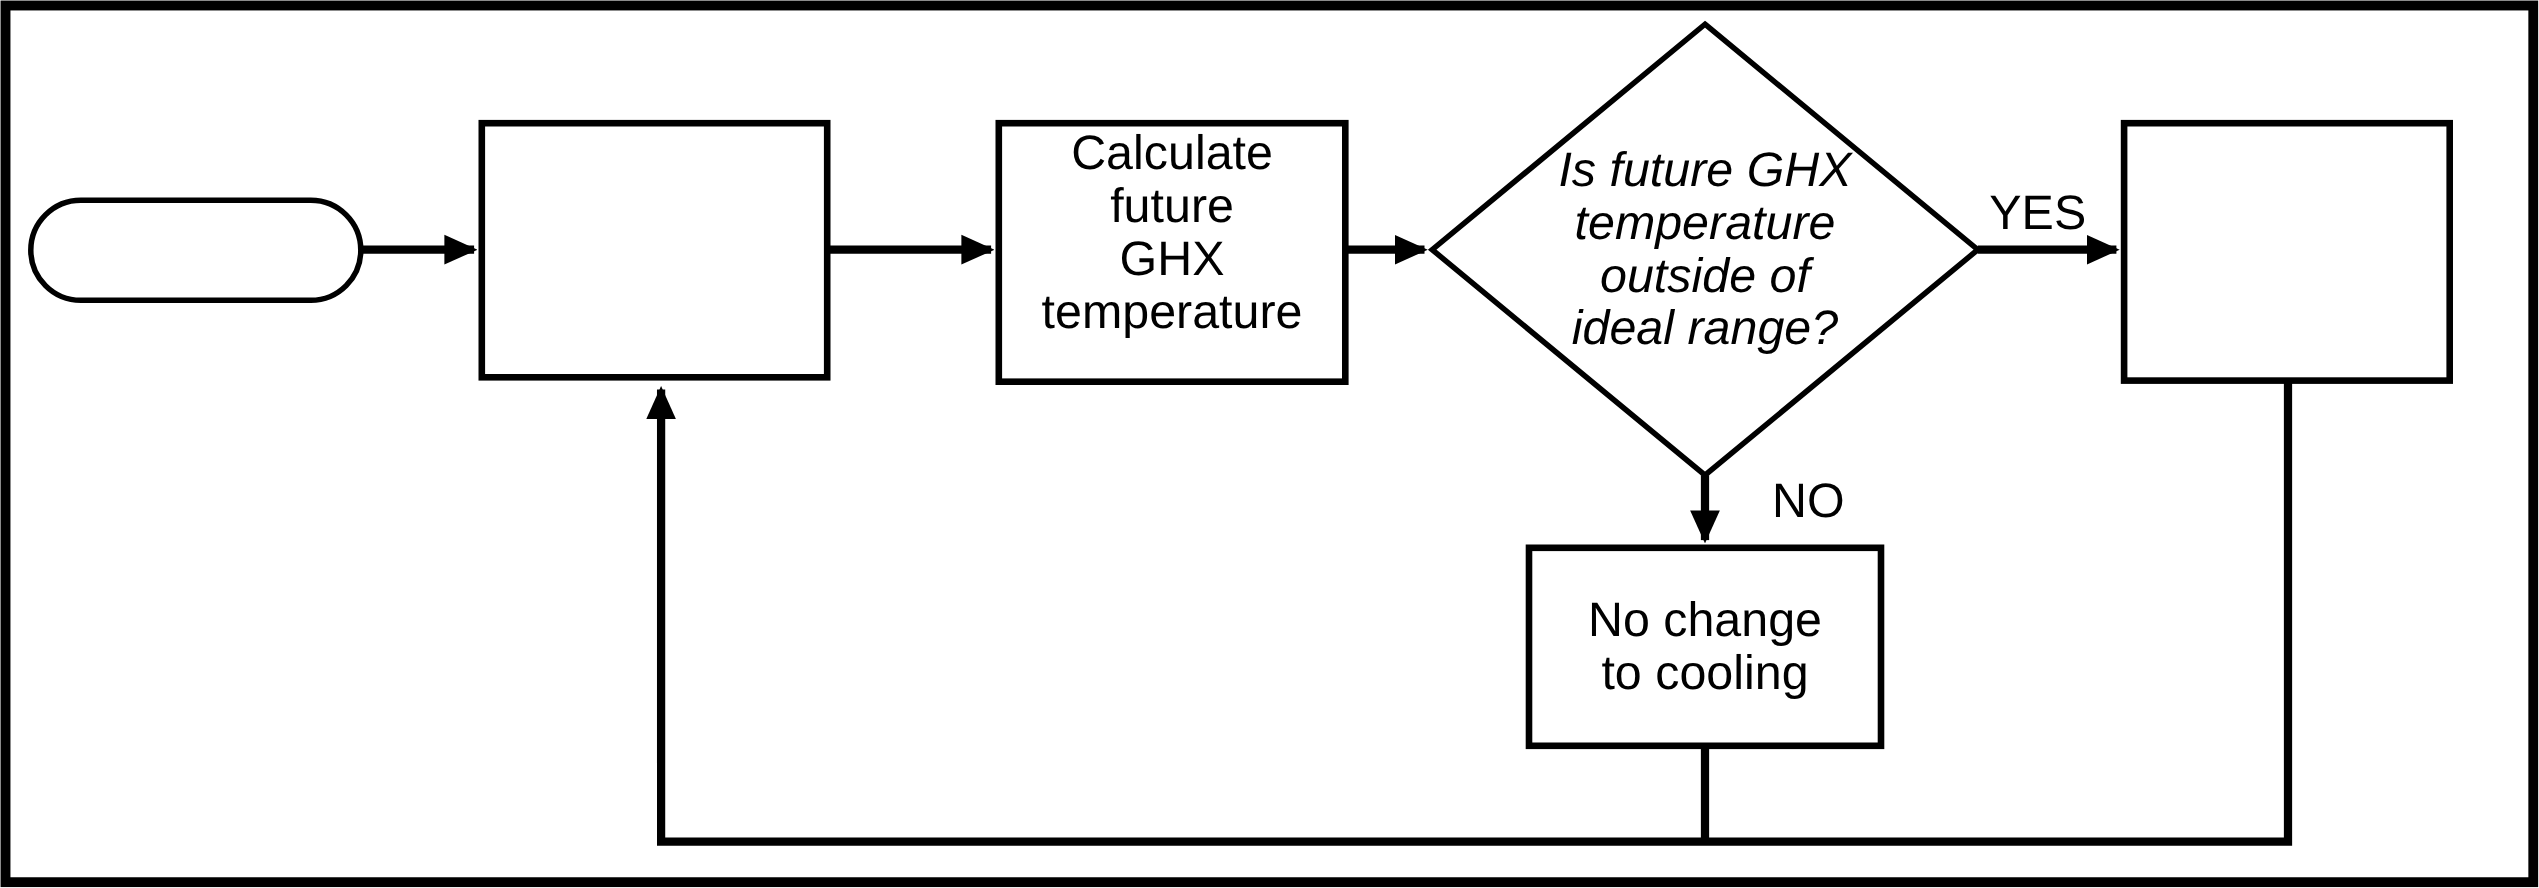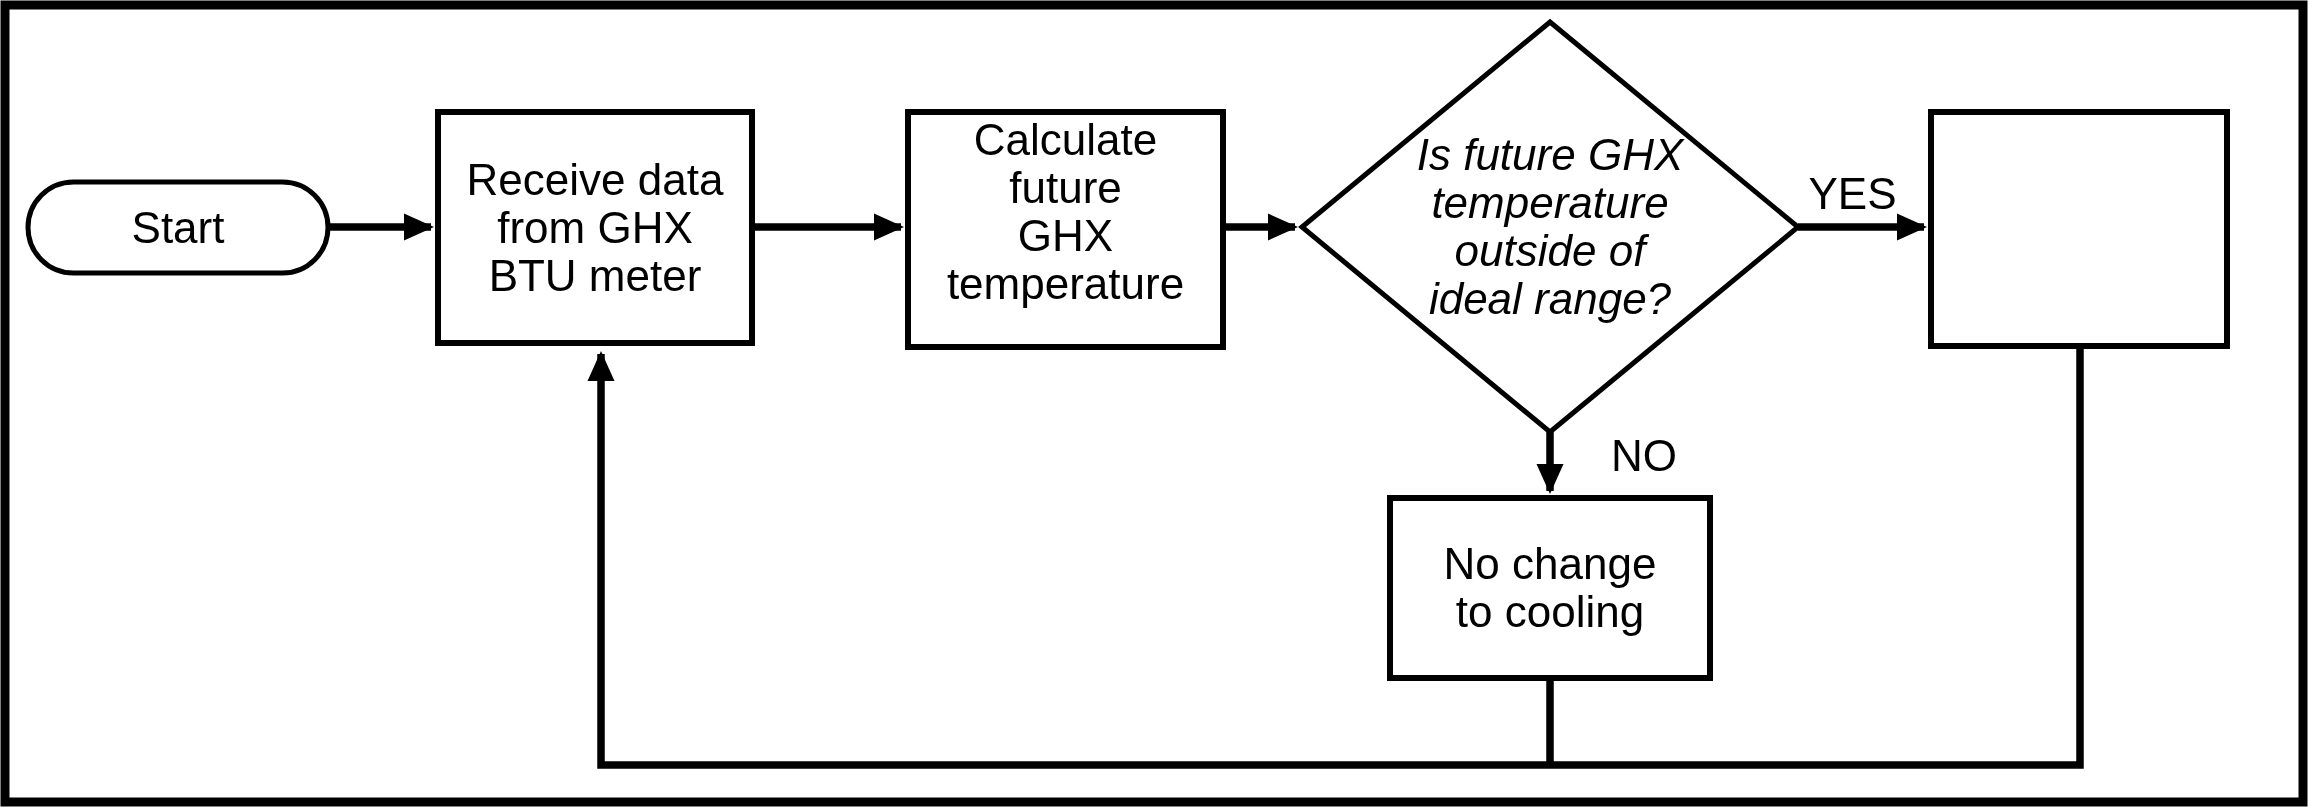--- a/index.html
+++ b/index.html
@@ -59,25 +59,21 @@
 
     <path d="M 328 227 H 431" fill="none" stroke="#000000" stroke-width="7.5" marker-end="url(#arrowhead)"></path>
     <path d="M 752 227 H 901" fill="none" stroke="#000000" stroke-width="7.5" marker-end="url(#arrowhead)"></path>
     <path d="M 1223 227 H 1295" fill="none" stroke="#000000" stroke-width="7.5" marker-end="url(#arrowhead)"></path>
     <path d="M 1798 227 H 1924" fill="none" stroke="#000000" stroke-width="7.5" marker-end="url(#arrowhead)"></path>
     <path d="M 1550 432 V 491" fill="none" stroke="#000000" stroke-width="7.5" marker-end="url(#arrowhead)"></path>
     <path d="M 1550 678 V 765" fill="none" stroke="#000000" stroke-width="7.5"></path>
     <path d="M 2080 346 V 765 H 601 V 354" fill="none" stroke="#000000" stroke-width="7.5" stroke-linejoin="miter" marker-end="url(#arrowhead)"></path>
   </svg>
 
-  <div class="label" style="left:28px; top:182px; width:300px; height:91px;">Start</div>
 
-  <div class="label" style="left:438px; top:112px; width:314px; height:231px;">Receive data
-from GHX
-BTU meter</div>
 
   <div class="label" style="left:908px; top:94px; width:315px; height:235px;">Calculate
 future
 GHX
 temperature</div>
 
   <div class="label" style="left:1385px; top:130px; width:330px; height:194px;font-style:italic;">Is future GHX
 temperature
 outside of
 ideal range?</div>

